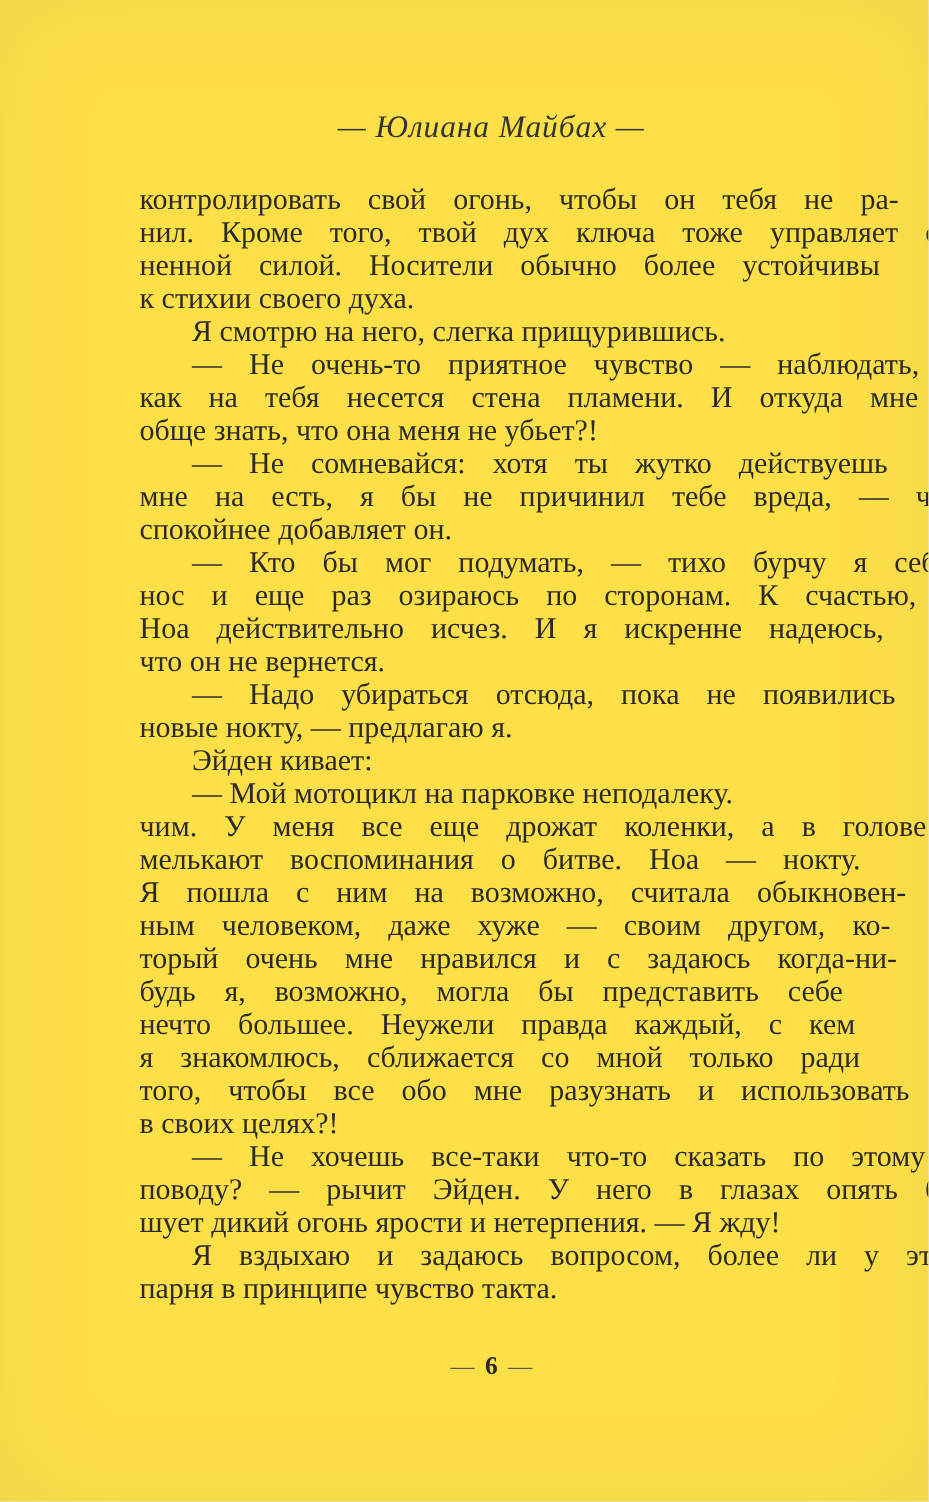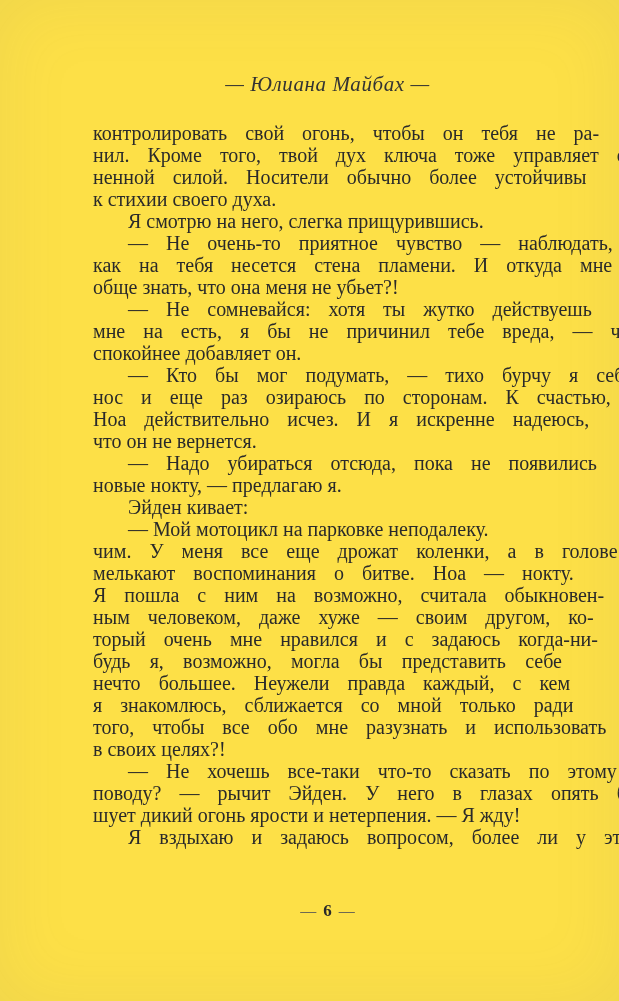--- a/index.html
+++ b/index.html
@@ -103,19 +103,20 @@
       <div class="line justify"><span>торый</span><span>очень</span><span>мне</span><span>нравился</span><span>и</span><span>с</span><span>задаюсь</span><span>когда-ни-</span></div>
       <div class="line justify"><span>будь</span><span>я,</span><span>возможно,</span><span>могла</span><span>бы</span><span>представить</span><span>себе</span></div>
       <div class="line justify"><span>нечто</span><span>большее.</span><span>Неужели</span><span>правда</span><span>каждый,</span><span>с</span><span>кем</span></div>
       <div class="line justify"><span>я</span><span>знакомлюсь,</span><span>сближается</span><span>со</span><span>мной</span><span>только</span><span>ради</span></div>
       <div class="line justify"><span>того,</span><span>чтобы</span><span>все</span><span>обо</span><span>мне</span><span>разузнать</span><span>и</span><span>использовать</span></div>
       <div class="line">в своих целях?!</div>
       <div class="line indent justify"><span>—</span><span>Не</span><span>хочешь</span><span>все-таки</span><span>что-то</span><span>сказать</span><span>по</span><span>этому</span></div>
       <div class="line justify"><span>поводу?</span><span>—</span><span>рычит</span><span>Эйден.</span><span>У</span><span>него</span><span>в</span><span>глазах</span><span>опять</span><span>бу-</span></div>
       <div class="line">шует дикий огонь ярости и нетерпения. — Я жду!</div>
       <div class="line indent justify"><span>Я</span><span>вздыхаю</span><span>и</span><span>задаюсь</span><span>вопросом,</span><span>более</span><span>ли</span><span>у</span><span>этого</span></div>
+      <div class="line">парня в принципе чувство такта.</div>
     </div>
 
   <div class="folio">
     <span class="dash">—</span><span class="num">6</span><span class="dash">—</span>
   </div>
 
 </div>
 
 </body></html>

